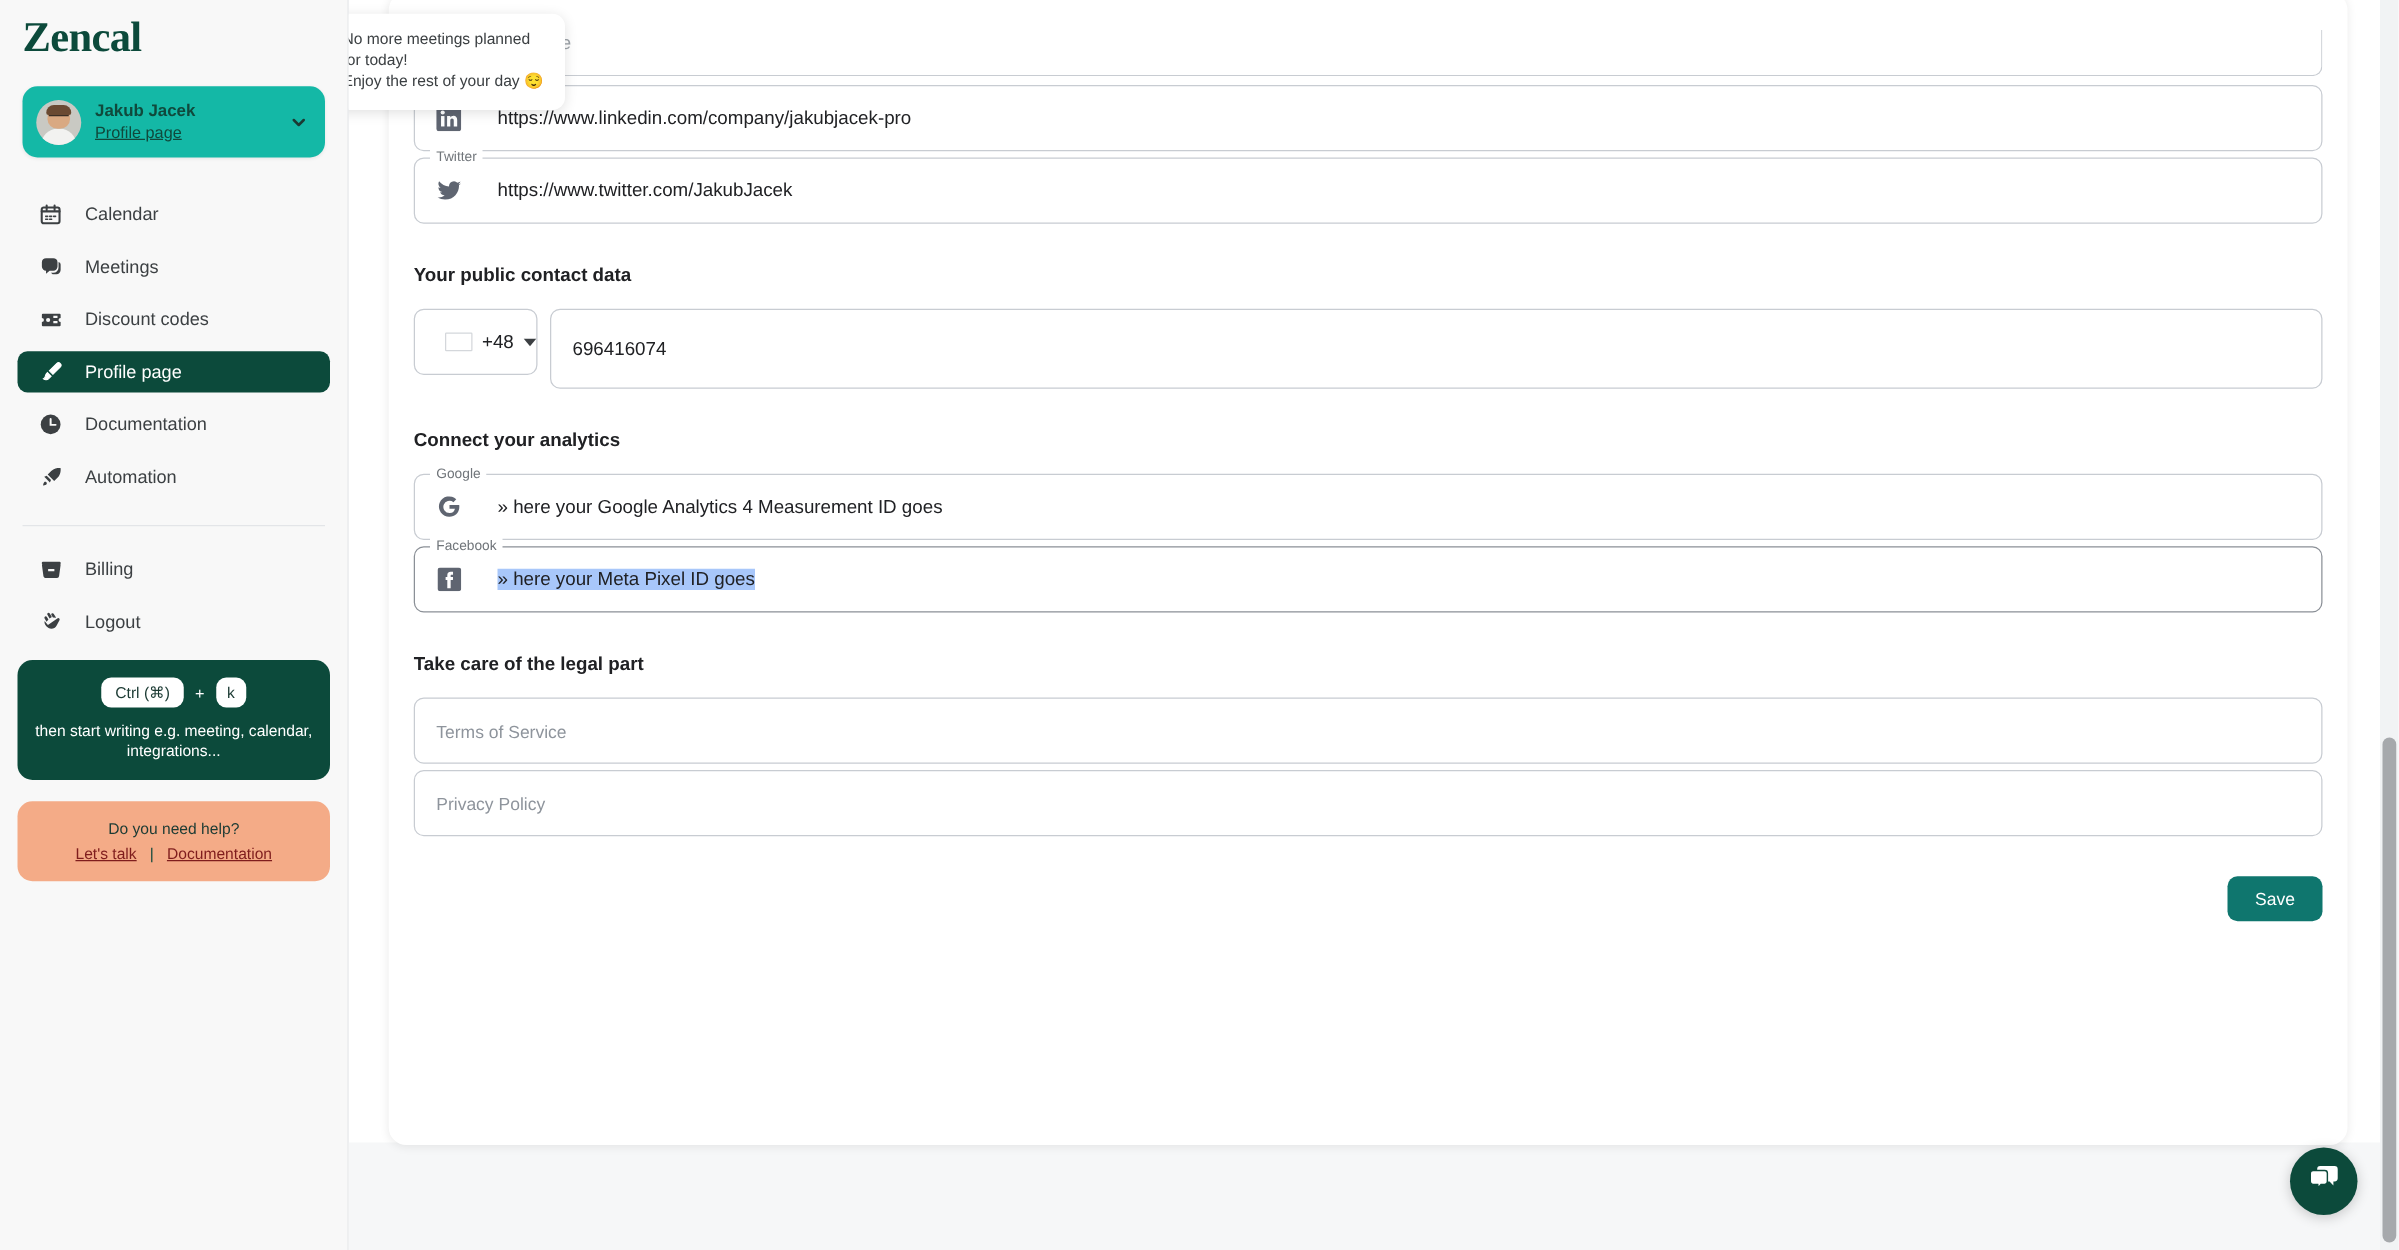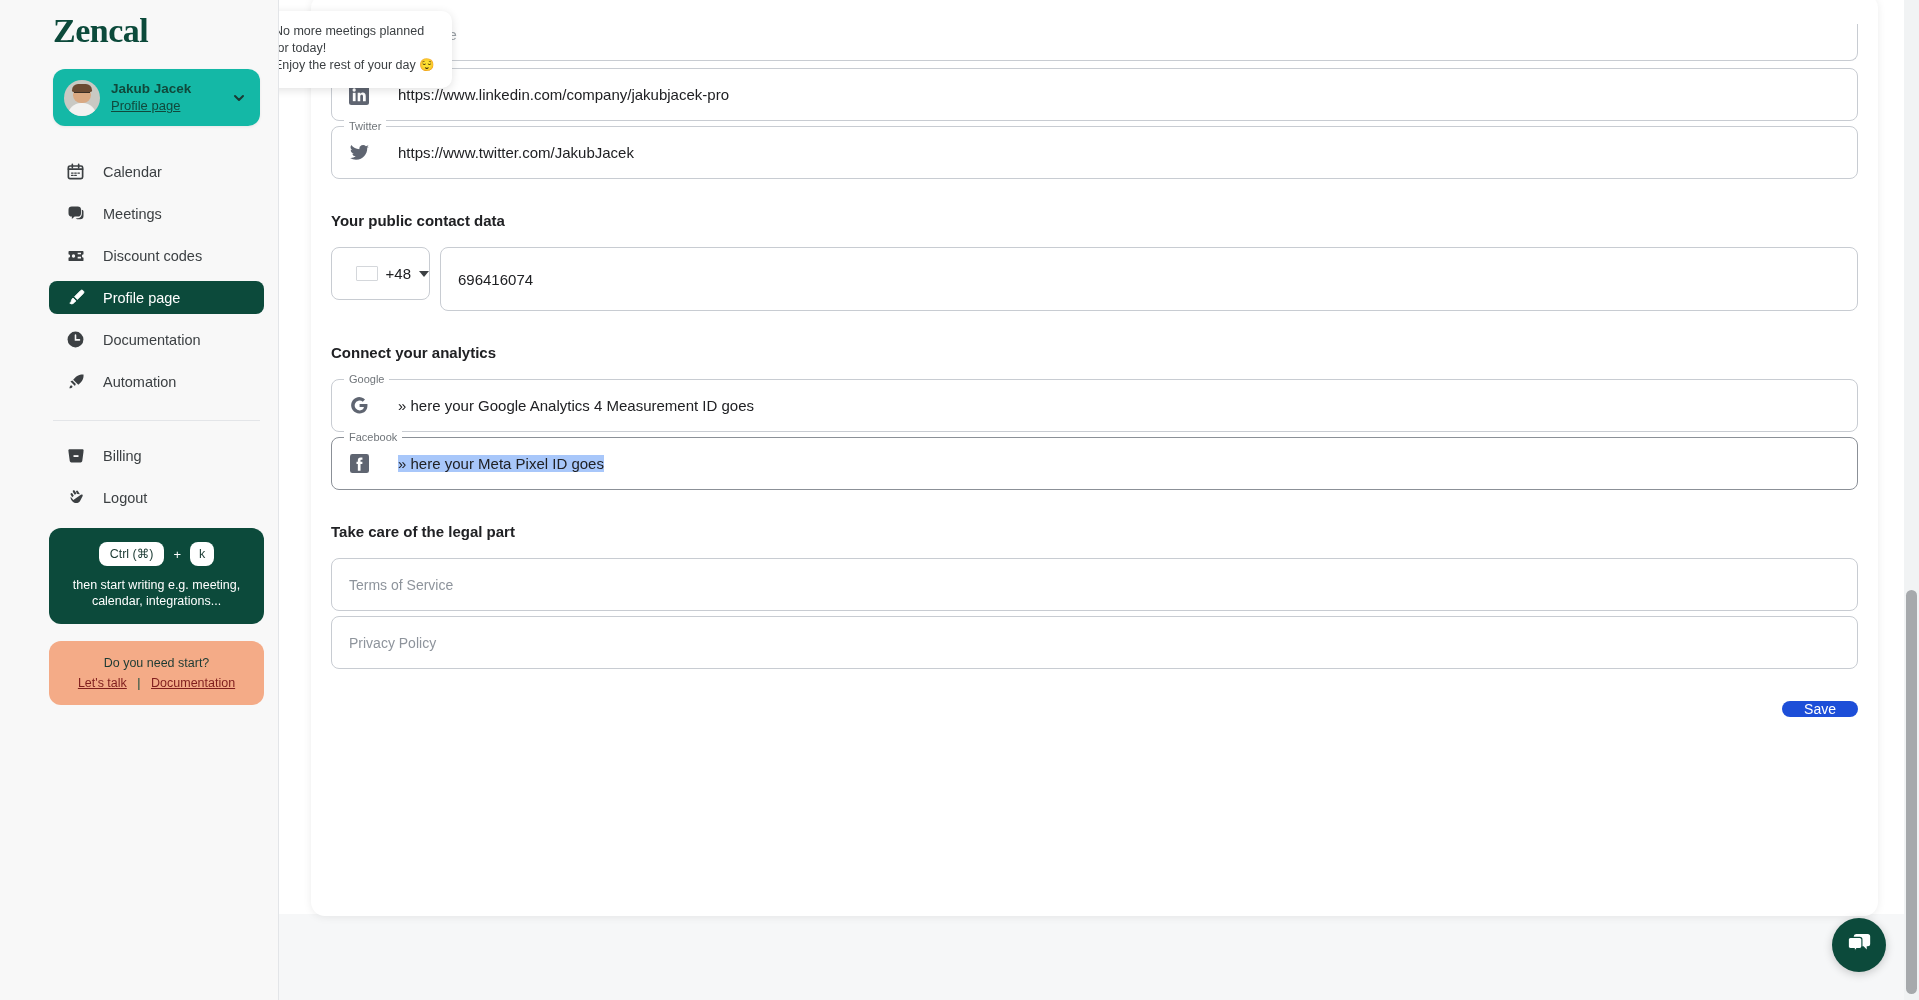--- a/index.html
+++ b/index.html
@@ -11,21 +11,20 @@
   }
   .app { position: relative; width: 1919px; height: 1000px; display: flex; }
 
   
   .sidebar {
     width: 279px; height: 1000px;
     background: #f8f8f8;
     border-right: 1px solid #e3e5e8;
     position: relative;
     flex: 0 0 279px;
-    padding-left: 35px;
   }
   .logo {
     font-family: "Liberation Serif", serif;
     font-size: 34px;
     font-weight: 700;
     color: #0c4a3b;
     letter-spacing: -0.5px;
     padding: 12px 0 0 18px;
   }
   .profile-card {
@@ -189,22 +188,22 @@
     display: flex; align-items: center; padding: 0 17px;
     font-size: 15px; color: #202124; background: #ffffff;
   }
   .plain-field {
     height: 53px; border: 1px solid #c8ccd2; border-radius: 8px;
     display: flex; align-items: center; padding: 0 17px;
     font-size: 14px; color: #8e949c; margin-bottom: 5px; background: #ffffff;
   }
   .save-wrap { display: flex; justify-content: flex-end; margin-top: 32px; }
   .save-btn {
-    background: #1d4ed8; color: #ffffff; border: none;
-    border-radius: 8px; padding: 0 22px;
+    background: #0f766e; color: #ffffff; border: none;
+    border-radius: 8px; padding: 10px 22px;
     font-size: 14px; font-family: inherit; cursor: pointer;
   }
   .chat-fab {
     position: absolute; right: 33px; bottom: 28px;
     width: 54px; height: 54px; border-radius: 50%;
     background: #0c4a3b;
     display: flex; align-items: center; justify-content: center;
     box-shadow: 0 2px 10px rgba(0,0,0,0.2);
     cursor: pointer; z-index: 30;
   }
@@ -325,21 +324,21 @@
     <div class="hotkey-box">
       <div class="keys">
         <span class="key">Ctrl (⌘)</span>
         <span class="plus">+</span>
         <span class="key small">k</span>
       </div>
       <div class="hotkey-text">then start writing e.g. meeting, calendar, integrations...</div>
     </div>
 
     <div class="help-box">
-      <div class="help-title">Do you need start?</div>
+      <div class="help-title">Do you need help?</div>
       <div class="help-links">
         <a href="#">Let's talk</a>
         <span class="bar">|</span>
         <a href="#">Documentation</a>
       </div>
     </div>
   </aside>
 
   <main class="main">
     <div class="bg-strip"></div>

